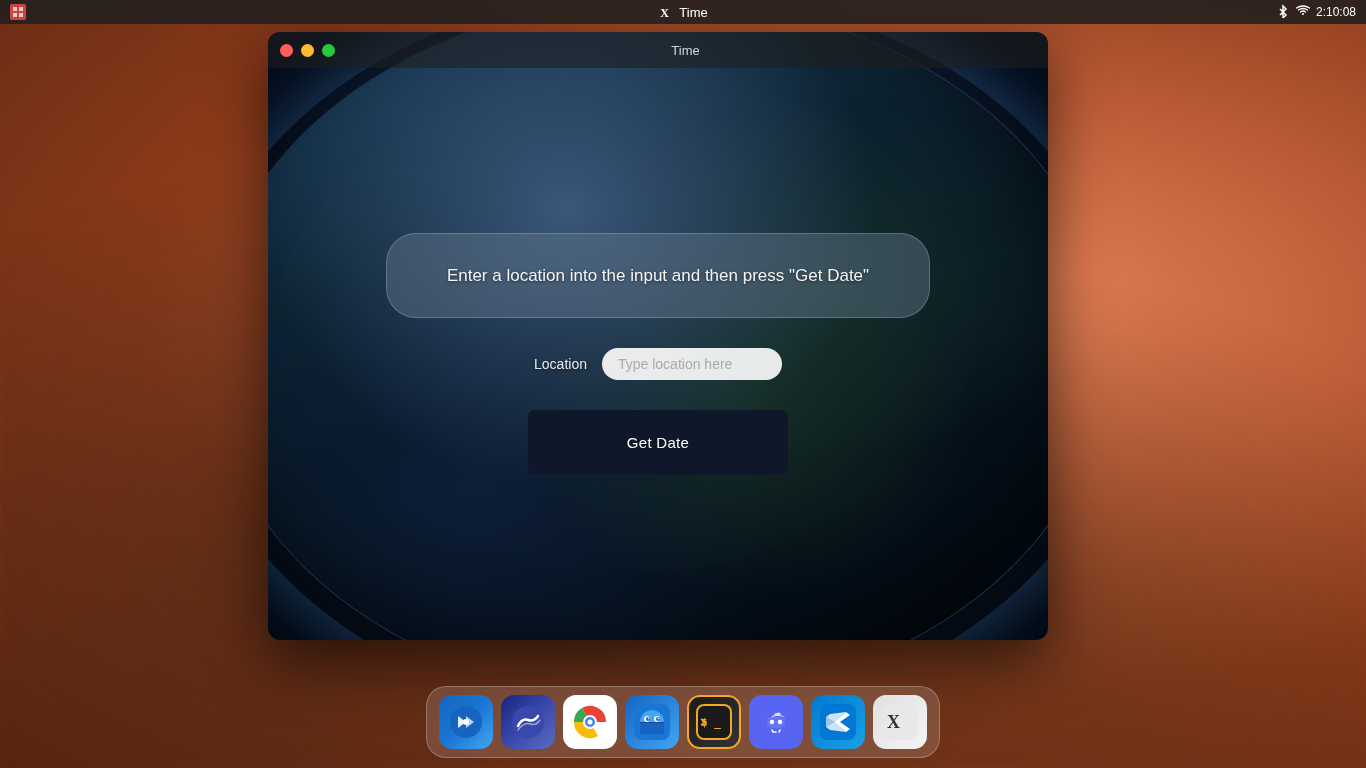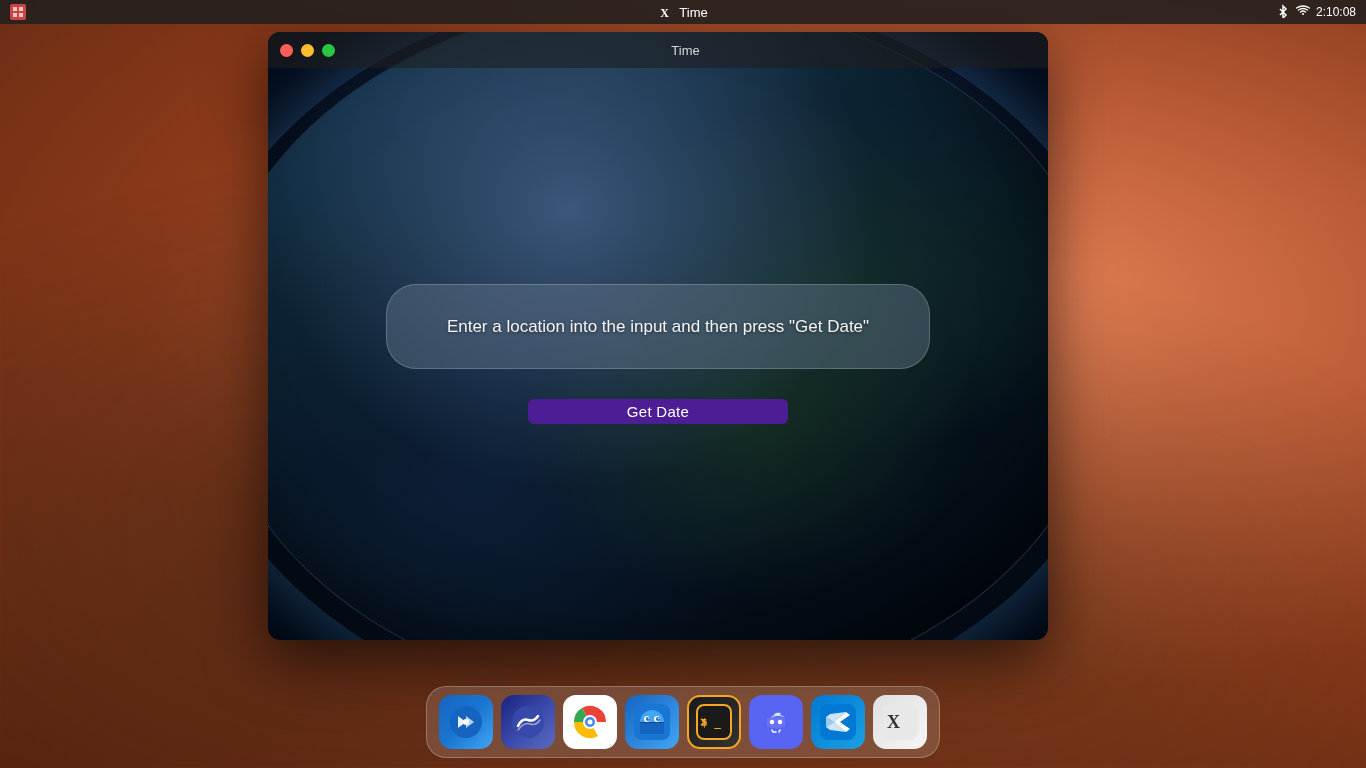--- a/index.html
+++ b/index.html
@@ -228,25 +228,25 @@
       color: #555;
       width: 180px;
       outline: none;
     }
     .location-input::placeholder {
       color: #aaa;
     }
 
     
     .get-date-btn {
-      background: #4c1d95;
+      background: #0f172a;
       color: white;
       border: none;
       border-radius: 6px;
-      padding: 4px 0;
+      padding: 24px 0;
       width: 260px;
       font-size: 15px;
       cursor: pointer;
       font-weight: 500;
       letter-spacing: 0.3px;
     }
 
     
     .dock {
       position: absolute;
@@ -370,20 +370,24 @@
     </div>
     <div class="window-title">Time</div>
   </div>
 
   <div class="window-content">
 
     <div class="info-box">
       <span class="info-text">Enter a location into the input and then press "Get Date"</span>
     </div>
 
+    <div class="form-row">
+      <label class="form-label">Location</label>
+      <input type="text" class="location-input" placeholder="Type location here" style="">
+    </div>
 
     <button class="get-date-btn">Get Date</button>
   </div>
 </div>
 
 <div class="dock">
 
   <div class="dock-item icon-kde">
     <svg class="dock-icon-svg" viewBox="0 0 36 36">
       <circle cx="18" cy="18" r="16" fill="#1565c0"></circle>

